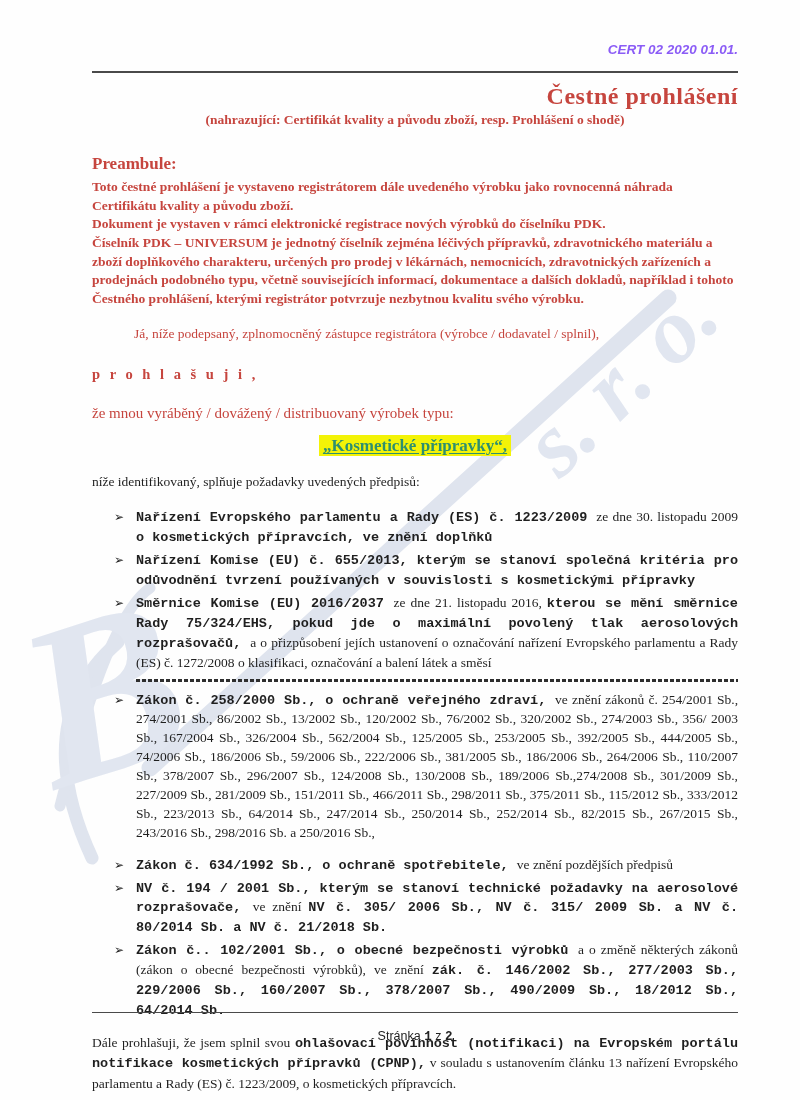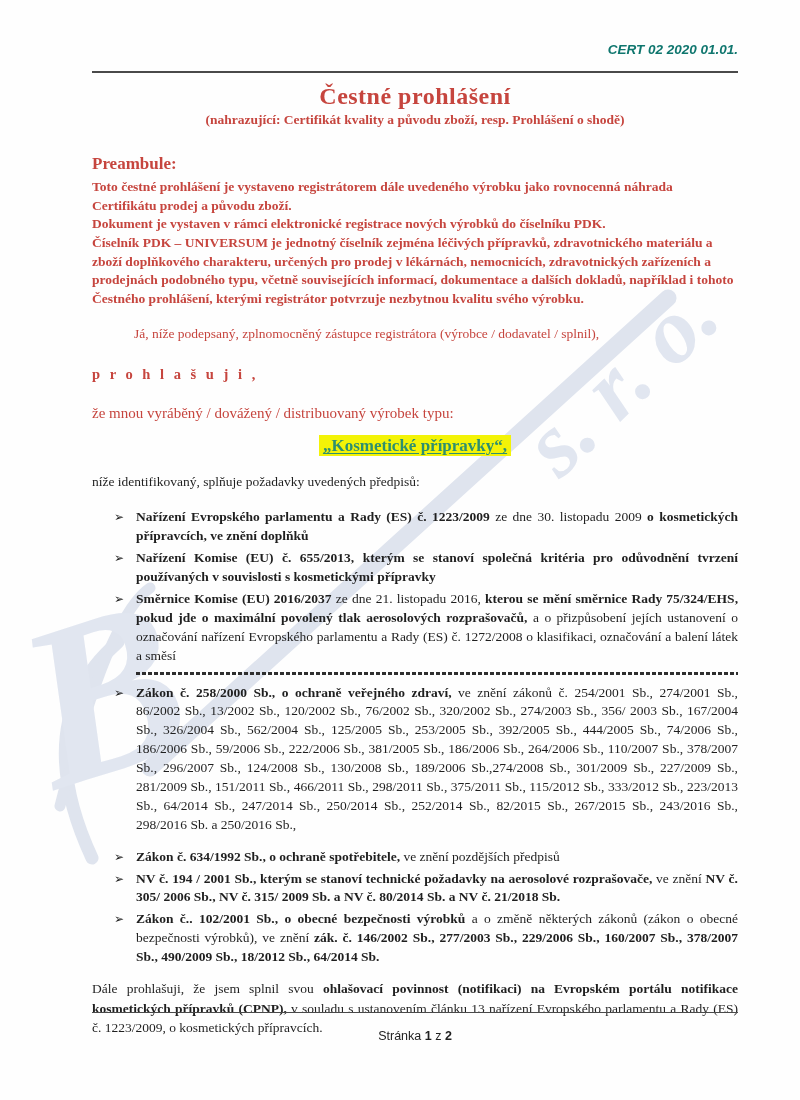--- a/index.html
+++ b/index.html
@@ -15,24 +15,24 @@
   .page{
     position:relative;
     width:800px;height:1100px;
     background:#fefefe;
     overflow:hidden;
   }
   .wm{position:absolute;inset:0;z-index:0;pointer-events:none;}
   .content{position:relative;z-index:1;padding:42px 62px 0 92px;}
 
   .doc-code{text-align:right;font-family:"Liberation Sans","DejaVu Sans",sans-serif;
-    font-style:italic;font-weight:bold;font-size:13.5px;color:#0f766e;margin-bottom:14px;}
+    font-style:italic;font-weight:bold;font-size:13.5px;color:#8b5cf6;margin-bottom:14px;}
   .top-rule{border-top:2px solid #4a4a4a;margin-bottom:10px;}
 
-  .title{color:var(--red);font-weight:bold;font-size:24px;text-align:center;letter-spacing:.5px;}
+  .title{color:var(--red);font-weight:bold;font-size:24px;text-align:right;letter-spacing:.5px;}
   .subtitle{color:var(--red);font-weight:bold;font-size:13.5px;text-align:center;margin-top:2px;margin-bottom:26px;}
 
   .preamble-heading{color:var(--red);font-weight:bold;font-size:17px;margin-bottom:4px;}
   .preamble p{color:var(--red);font-weight:bold;font-size:13.5px;line-height:1.38;}
 
   .intro{color:var(--red);font-size:13.5px;margin-top:18px;padding-left:42px;}
   .verb{color:var(--red);font-weight:bold;font-size:14.5px;text-align:left;letter-spacing:3px;margin:24px 0 22px;}
   .type-line{color:var(--red);font-size:15px;margin-bottom:14px;}
   .product-wrap{text-align:center;margin:10px 0 18px;}
   .product-highlight{
@@ -43,21 +43,21 @@
     text-decoration-color:var(--prod);
     text-underline-offset:2px;
     padding:1px 4px;
   }
   .follows{font-size:13.5px;margin-bottom:18px;}
 
   .reg-list{margin-left:22px;}
   .bullet-row{display:flex;align-items:flex-start;margin-bottom:3px;}
   .marker{font-family:"DejaVu Sans",sans-serif;font-size:12px;line-height:1.5;width:22px;flex:0 0 22px;color:#222;}
   .bullet-text{flex:1;font-size:13.5px;line-height:1.4;text-align:justify;}
-  .b{font-weight:bold;}
+  .b{font-weight:bold;font-family:Liberation Mono, monospace;}
   .dashed-sep{
     height:3px;margin:6px 0 9px 22px;
     background:repeating-linear-gradient(90deg,#2e2e2e 0 4px,transparent 4px 6px);
   }
   .gap-sm{height:10px;}
 
   .closing{font-size:13.5px;line-height:1.45;text-align:justify;margin-top:12px;}
 
   .footer{position:absolute;left:92px;right:62px;top:1012px;z-index:1;
     border-top:1.5px solid #4a4a4a;padding-top:16px;
@@ -82,21 +82,21 @@
   <div class="content">
 
     <div class="doc-code">CERT 02 2020 01.01.</div>
     <div class="top-rule"></div>
 
     <h1 class="title">Čestné prohlášení</h1>
     <div class="subtitle">(nahrazující: Certifikát kvality a původu zboží, resp. Prohlášení o shodě)</div>
 
     <div class="preamble">
       <div class="preamble-heading">Preambule:</div>
-      <p>Toto čestné prohlášení je vystaveno registrátorem dále uvedeného výrobku jako rovnocenná náhrada Certifikátu prodej a původu zboží.</p>
+      <p>Toto čestné prohlášení je vystaveno registrátorem dále uvedeného výrobku jako rovnocenná náhrada Certifikátu kvality a původu zboží.</p>
       <p>Dokument je vystaven v rámci elektronické registrace nových výrobků do číselníku PDK.</p>
       <p>Číselník PDK – UNIVERSUM je jednotný číselník zejména léčivých přípravků, zdravotnického materiálu a zboží doplňkového charakteru, určených pro prodej v lékárnách, nemocnicích, zdravotnických zařízeních a prodejnách podobného typu, včetně souvisejících informací, dokumentace a dalších dokladů, například i tohoto Čestného prohlášení, kterými registrátor potvrzuje nezbytnou kvalitu svého výrobku.</p>
     </div>
 
     <p class="intro">Já, níže podepsaný, zplnomocněný zástupce registrátora (výrobce / dodavatel / splnil),</p>
     <p class="verb">p r o h l a š u j i ,</p>
     <p class="type-line">že mnou vyráběný / dovážený  / distribuovaný výrobek typu:</p>
 
     <div class="product-wrap">
       <span class="product-highlight">„Kosmetické přípravky“,</span>

